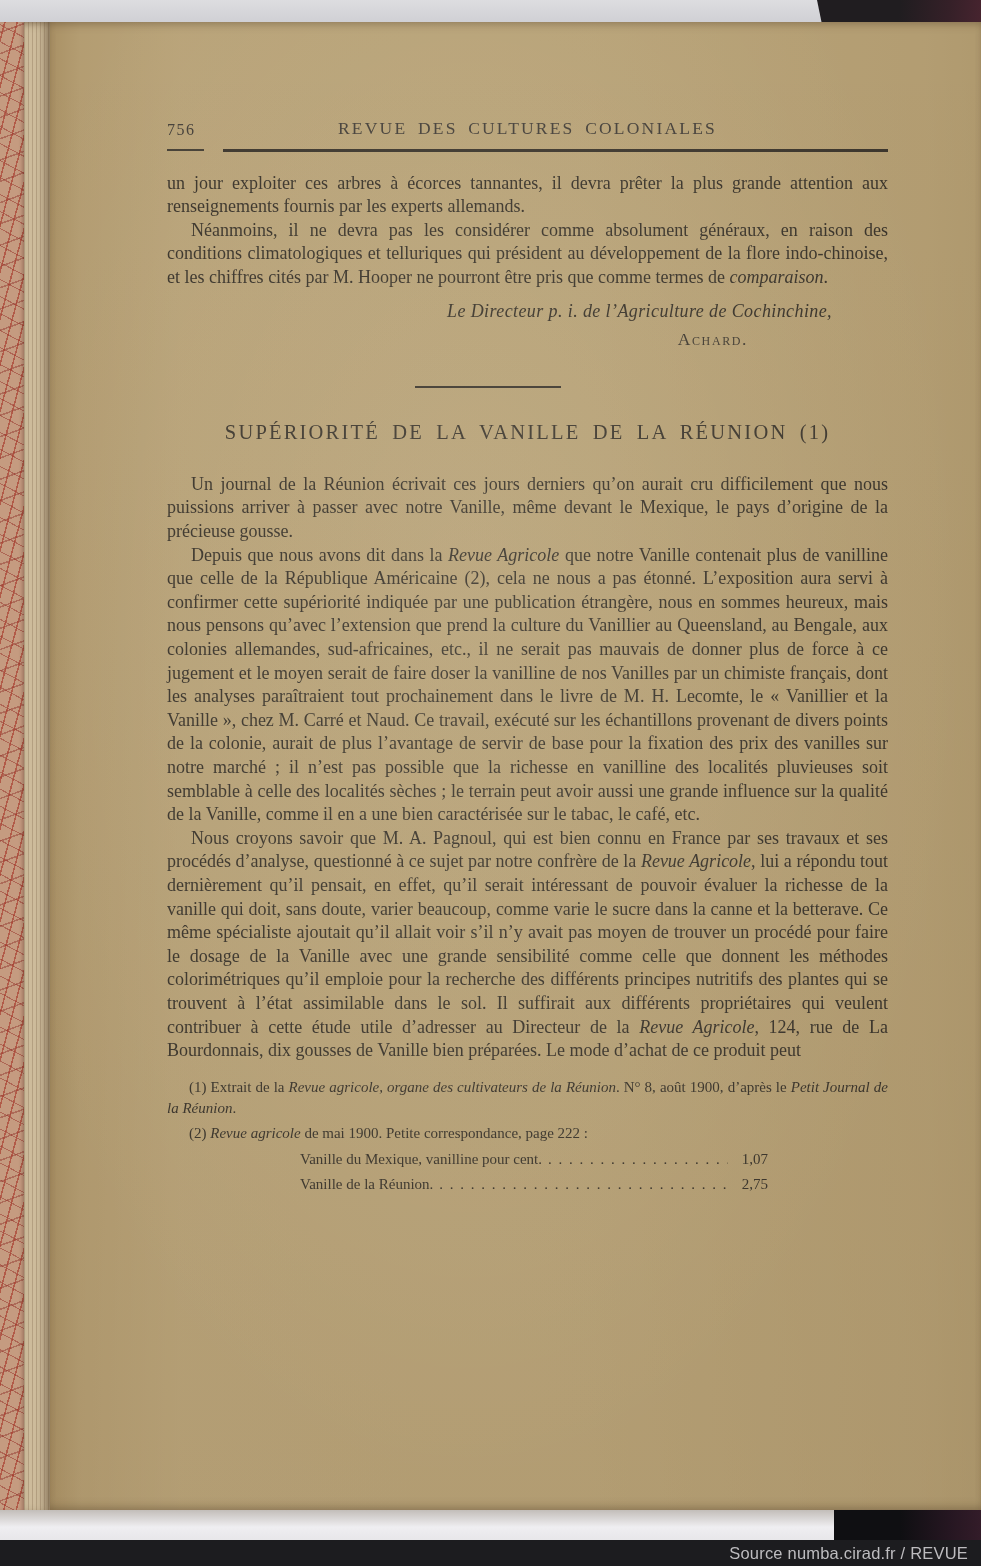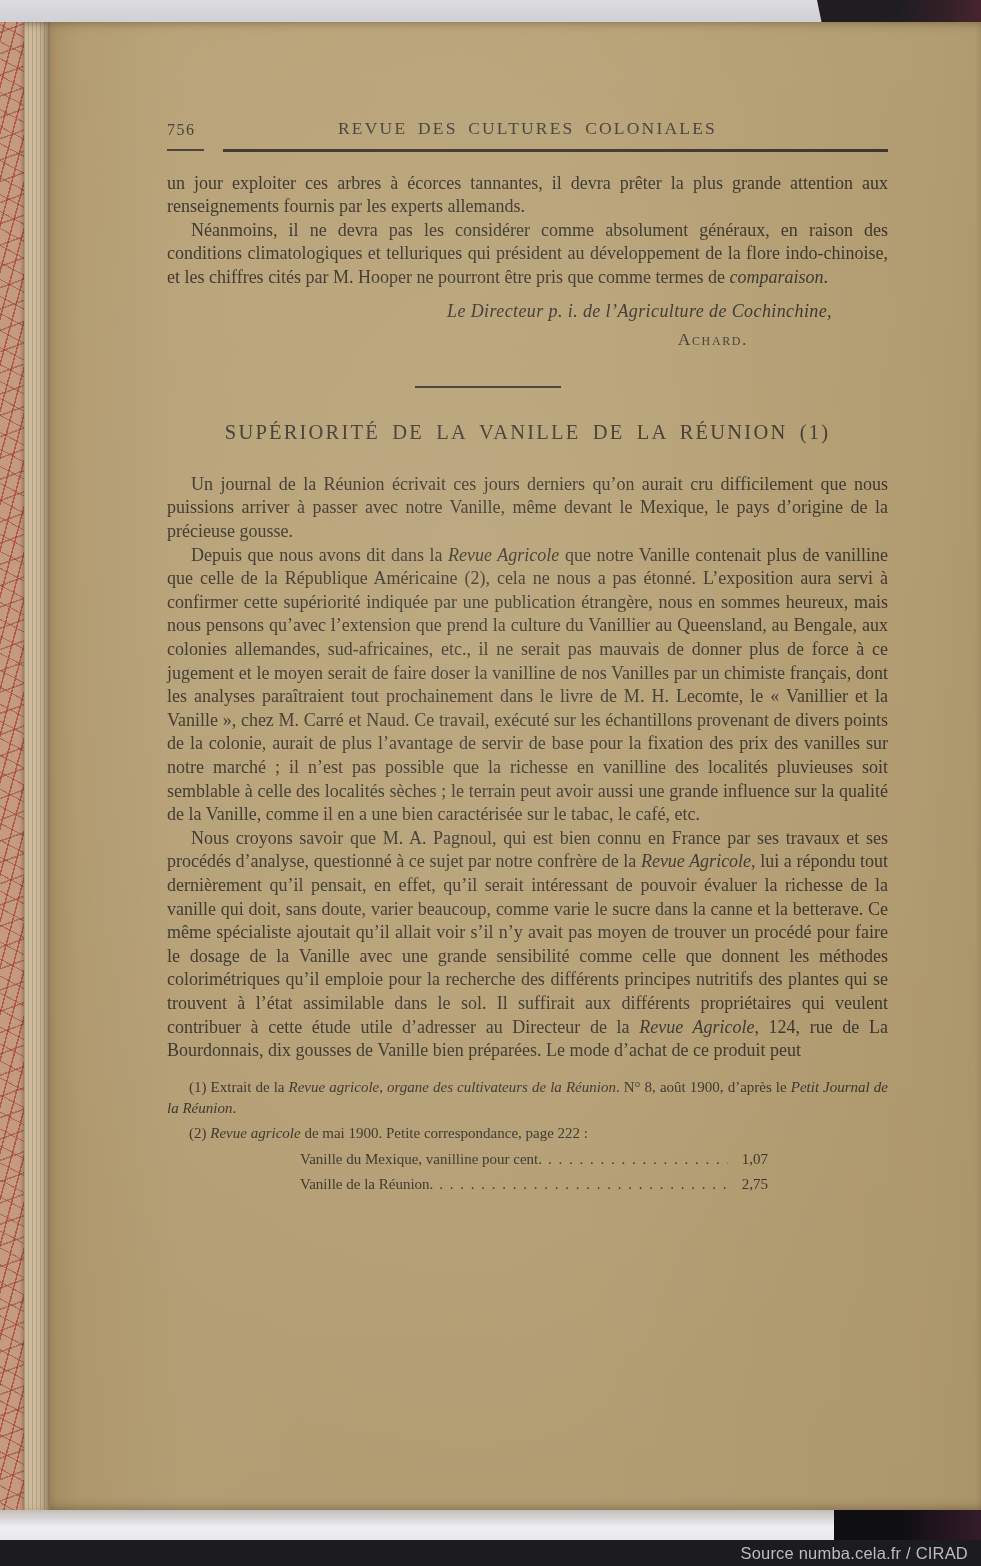--- a/index.html
+++ b/index.html
@@ -141,16 +141,16 @@
             <span class="fn-leader">. . . . . . . . . . . . . . . . . . . . . . . . . . . . . . . . . .</span>
             <span class="fn-value">2,75</span>
           </div>
         </div>
       </div>
 
     </div>
   </div>
 
   <div class="source-bar">
-    <span>Source numba.cela.fr / CIRAD</span>
+    <span>Source numba.cirad.fr / REVUE</span>
   </div>
 
 </div>
 
 </body></html>

